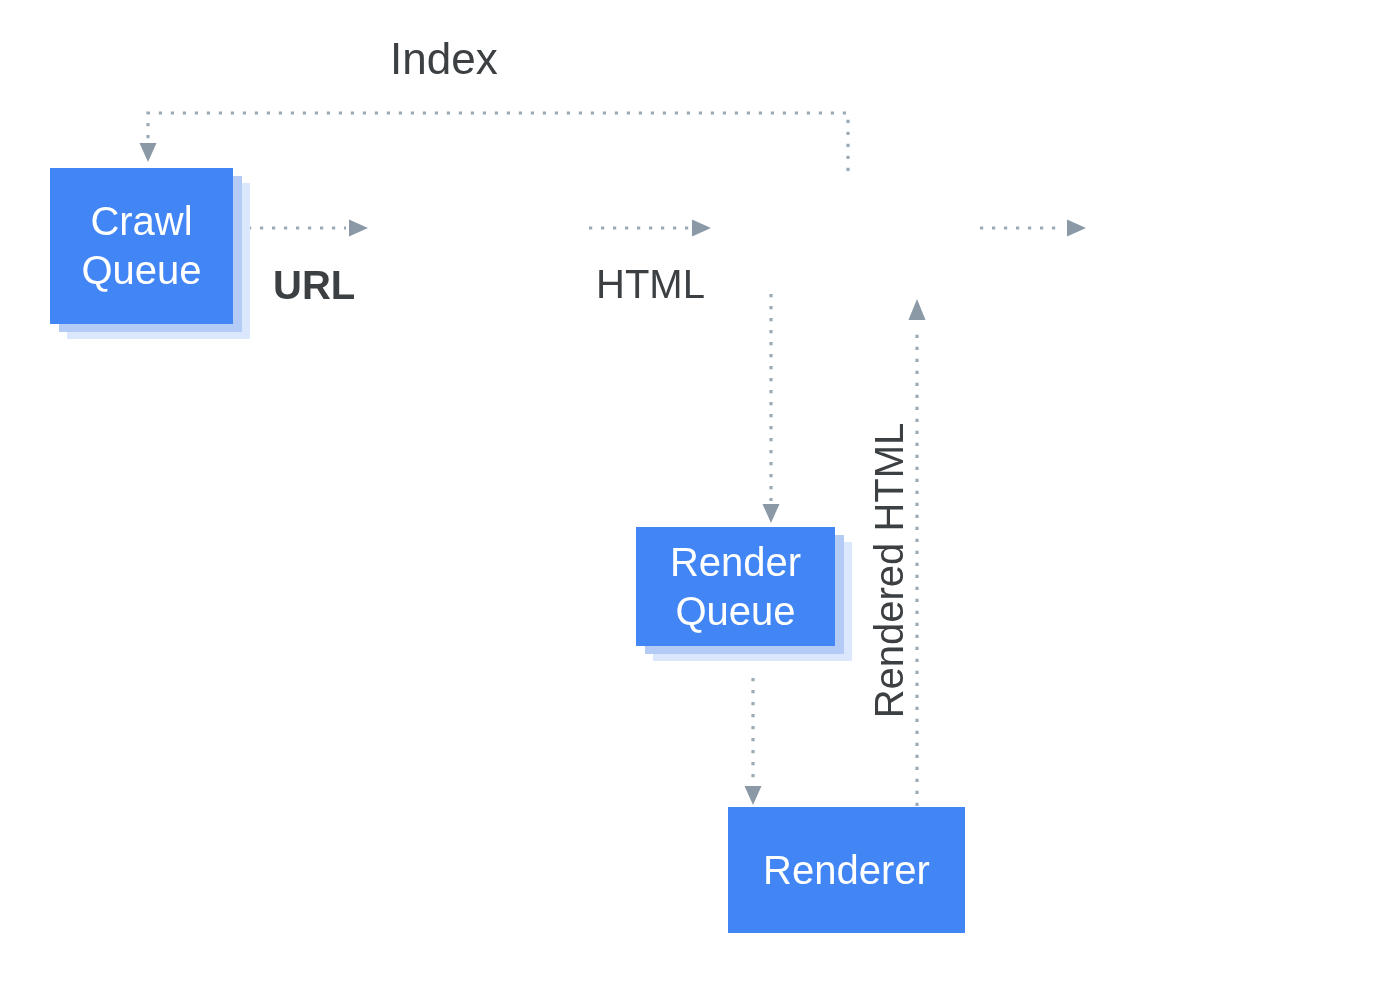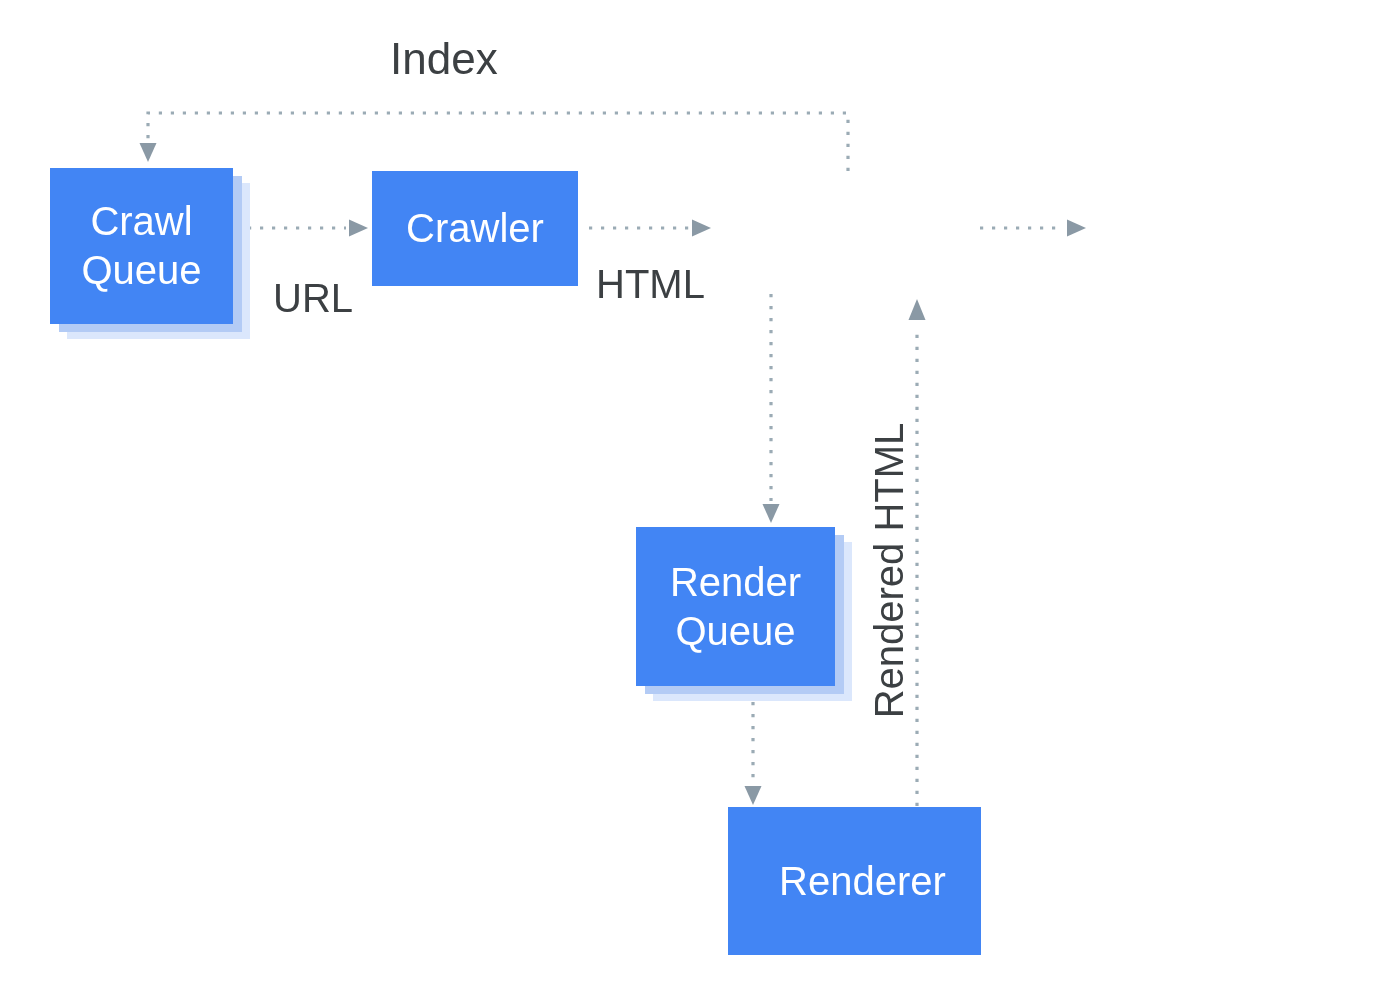--- a/index.html
+++ b/index.html
@@ -45,31 +45,31 @@
     white-space: pre-line;
   }
   .node.shadowed {
     box-shadow: 9px 8px 0 var(--shadow-inner, #b3cbf5),
                 17px 15px 0 var(--shadow-outer, #dbe7fc);
   }
   #node-crawl-queue  { left: 50px;   top: 168px; width: 183px; height: 156px; }
   #node-crawler      { left: 372px;  top: 171px; width: 206px; height: 115px; }
   #node-processing   { left: 719px;  top: 171px; width: 258px; height: 115px; }
   #node-index        { left: 1089px; top: 172px; width: 214px; height: 112px; }
-  #node-render-queue { left: 636px;  top: 527px; width: 199px; height: 159px; }
-  #node-renderer     { left: 728px;  top: 807px; width: 237px; height: 148px; padding-left: 16px; }
+  #node-render-queue { left: 636px;  top: 527px; width: 199px; height: 119px; }
+  #node-renderer     { left: 728px;  top: 807px; width: 237px; height: 126px; }
 
   .edge-label {
     position: absolute;
     color: var(--label-text, #3c4043);
     font-size: 40px;
     white-space: nowrap;
   }
   #label-urls { left: 390px; top: 34px; font-size: 44px; }
-  #label-url  { left: 273px; top: 276px; }
+  #label-url  { left: 273px; top: 263px; font-weight: bold; }
   #label-html { left: 596px; top: 262px; }
   #label-rendered-html {
     left: 729px; top: 548px;
     width: 320px;
     text-align: center;
     transform: rotate(-90deg);
     transform-origin: center center;
   }
 </style>
 </head>
@@ -99,23 +99,20 @@
 
     <path class="edge-line" d="M917 806 V326"></path>
     <polygon class="arrowhead" points="917,299 908.5,320 925.5,320"></polygon>
   </svg>
 
   <div class="node shadowed" id="node-crawl-queue">
     <span class="node-label">Crawl
 Queue</span>
   </div>
 
-  <div class="node" id="node-crawler">
-    <span class="node-label">Crawler</span>
-  </div>
 
 
 
   <div class="node shadowed" id="node-render-queue">
     <span class="node-label">Render
 Queue</span>
   </div>
 
   <div class="node" id="node-renderer">
     <span class="node-label">Renderer</span>

